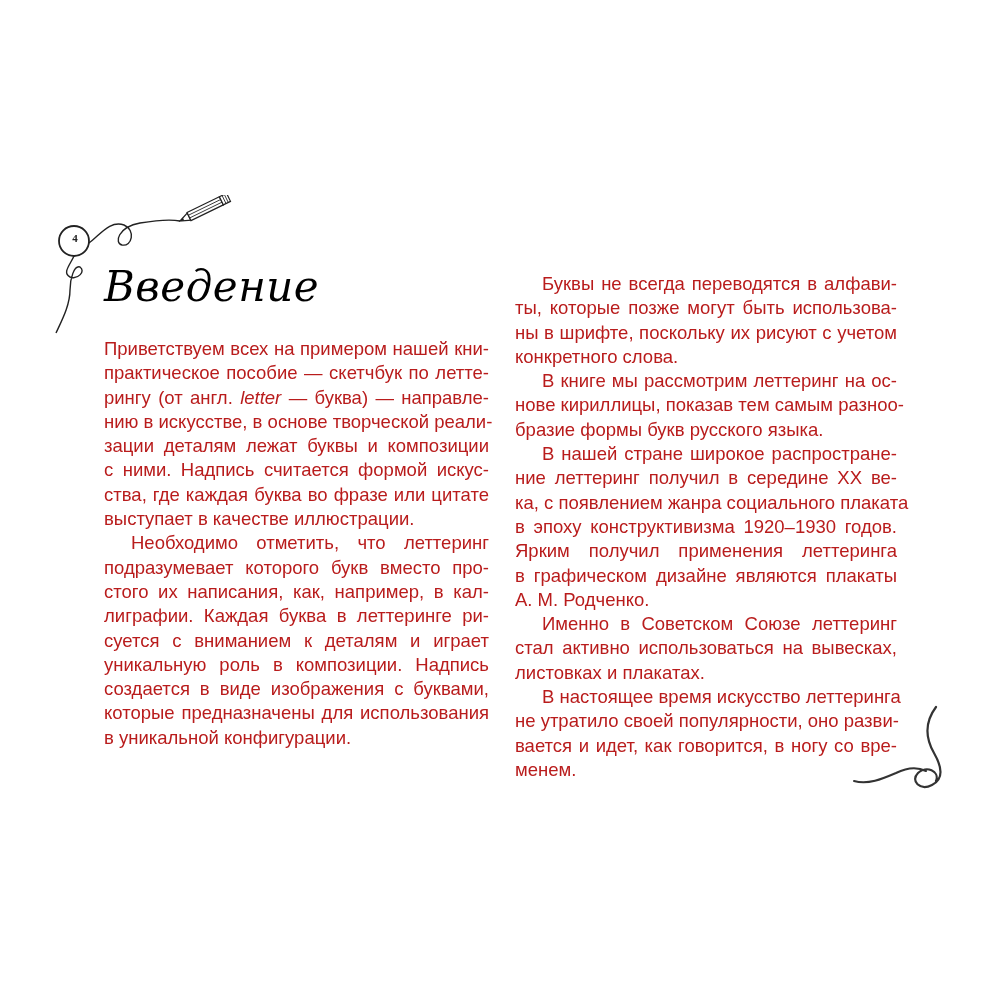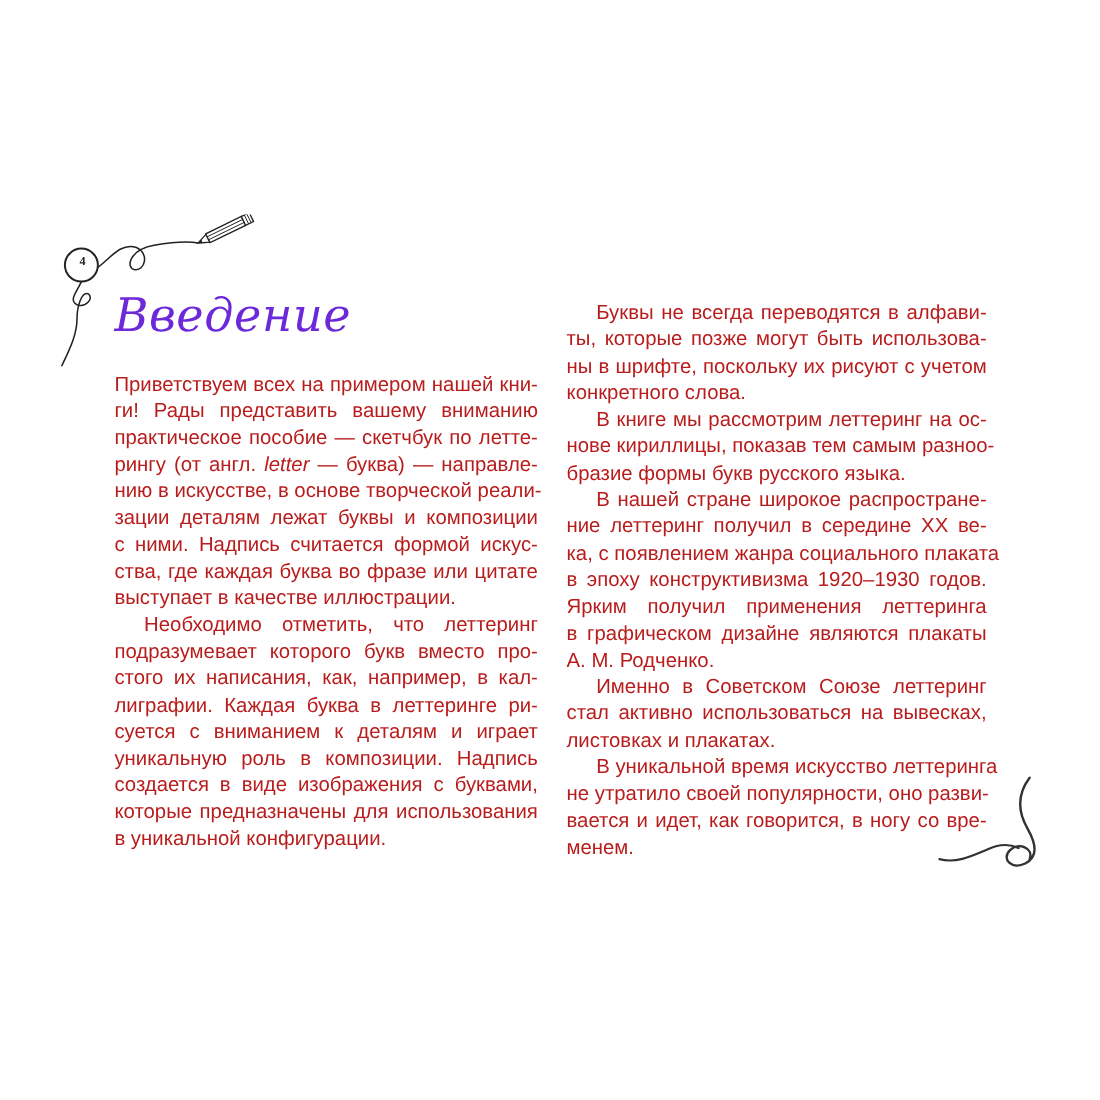--- a/index.html
+++ b/index.html
@@ -4,21 +4,21 @@
 <style>
   html, body { margin: 0; padding: 0; background: #ffffff; }
   body { width: 1000px; height: 1000px; position: relative; overflow: hidden; }
   .page { position: absolute; inset: 0; background: #fff; }
   .col { position: absolute; font-family: Liberation Sans, sans-serif; font-size: 18.5px; color: #b91c1c; }
   .col .line { height: 24.3px; line-height: 24.3px; white-space: nowrap; text-align: justify; text-align-last: justify; }
   .col .line.last { text-align-last: left; }
   .col .line.indent { padding-left: 27px; }
   .left-col { left: 104px; top: 337px; width: 385px; }
   .right-col { left: 515px; top: 272px; width: 382px; }
-  .title { position: absolute; left: 104px; top: 262px; font-family: "DejaVu Serif", serif; font-style: italic; font-size: 42px; color: #6d28d9; letter-spacing: 0.5px; text-align: center; }
+  .title { position: absolute; left: 104px; top: 262px; font-family: "DejaVu Serif", serif; font-style: italic; font-size: 42px; color: #000000; letter-spacing: 0.5px; text-align: center; }
   .page-num { position: absolute; left: 65px; top: 232px; width: 20px; text-align: center; font-family: "Liberation Serif", serif; font-weight: bold; font-size: 11px; color: #222; }
   svg.deco { position: absolute; }
   em { font-style: italic; }
 </style>
 </head>
 <body>
 
 <div class="page">
 
   <svg class="deco" style="left:40px; top:195px;" width="200" height="140" viewBox="0 0 200 140">
@@ -40,21 +40,20 @@
       <line x1="51.5" y1="-4.5" x2="51.5" y2="4.5" stroke="#222" stroke-width="0.8"></line>
     </g>
   </svg>
 
   <div class="page-num">4</div>
 
   <div class="title">Введение</div>
 
   <div class="col left-col" id="leftCol">
       <div class="line">Приветствуем всех на примером нашей кни-</div>
-      <div class="line">ги! Рады представить вашему вниманию</div>
       <div class="line">практическое пособие — скетчбук по летте-</div>
       <div class="line"><span>рингу (от англ. </span><em>letter</em><span> — буква) — направле-</span></div>
       <div class="line">нию в искусстве, в основе творческой реали-</div>
       <div class="line">зации деталям лежат буквы и композиции</div>
       <div class="line">с ними. Надпись считается формой искус-</div>
       <div class="line">ства, где каждая буква во фразе или цитате</div>
       <div class="line last">выступает в качестве иллюстрации.</div>
       <div class="line indent">Необходимо отметить, что леттеринг</div>
       <div class="line">подразумевает которого букв вместо про-</div>
       <div class="line">стого их написания, как, например, в кал-</div>
@@ -76,21 +75,21 @@
       <div class="line indent">В нашей стране широкое распростране-</div>
       <div class="line">ние леттеринг получил в середине XX ве-</div>
       <div class="line">ка, с появлением жанра социального плаката</div>
       <div class="line">в эпоху конструктивизма 1920–1930 годов.</div>
       <div class="line">Ярким получил применения леттеринга</div>
       <div class="line">в графическом дизайне являются плакаты</div>
       <div class="line last">А. М. Родченко.</div>
       <div class="line indent">Именно в Советском Союзе леттеринг</div>
       <div class="line">стал активно использоваться на вывесках,</div>
       <div class="line last">листовках и плакатах.</div>
-      <div class="line indent">В уникальной время искусство леттеринга</div>
+      <div class="line indent">В настоящее время искусство леттеринга</div>
       <div class="line">не утратило своей популярности, оно разви-</div>
       <div class="line">вается и идет, как говорится, в ногу со вре-</div>
       <div class="line last">менем.</div>
     </div>
 
   <svg class="deco" style="left:848px; top:705px;" width="110" height="90" viewBox="0 0 110 90">
     <path d="M88,2 C76,18 78,34 86,48 C94,62 96,74 84,80 C72,86 62,76 70,68 C78,60 92,66 88,76" fill="none" stroke="#333" stroke-width="2.2" stroke-linecap="round"></path>
     <path d="M6,76 C20,80 34,74 48,68 C60,62 70,62 78,66" fill="none" stroke="#333" stroke-width="2" stroke-linecap="round"></path>
   </svg>
 

